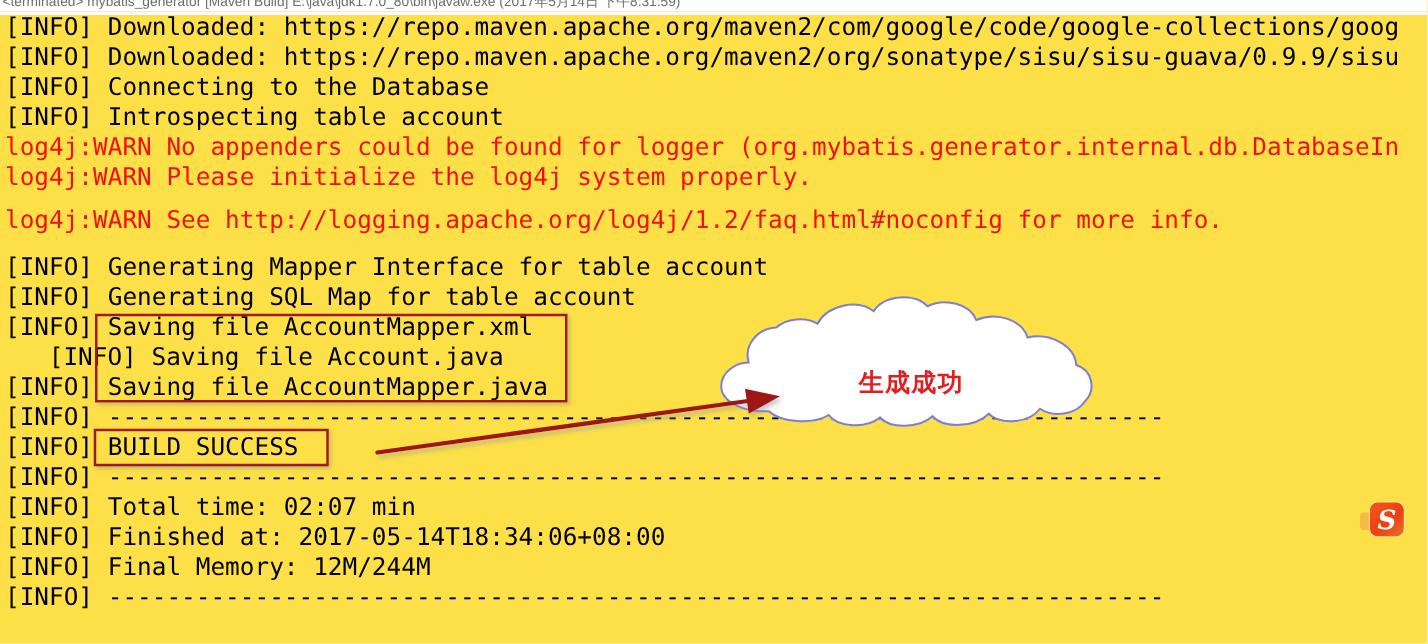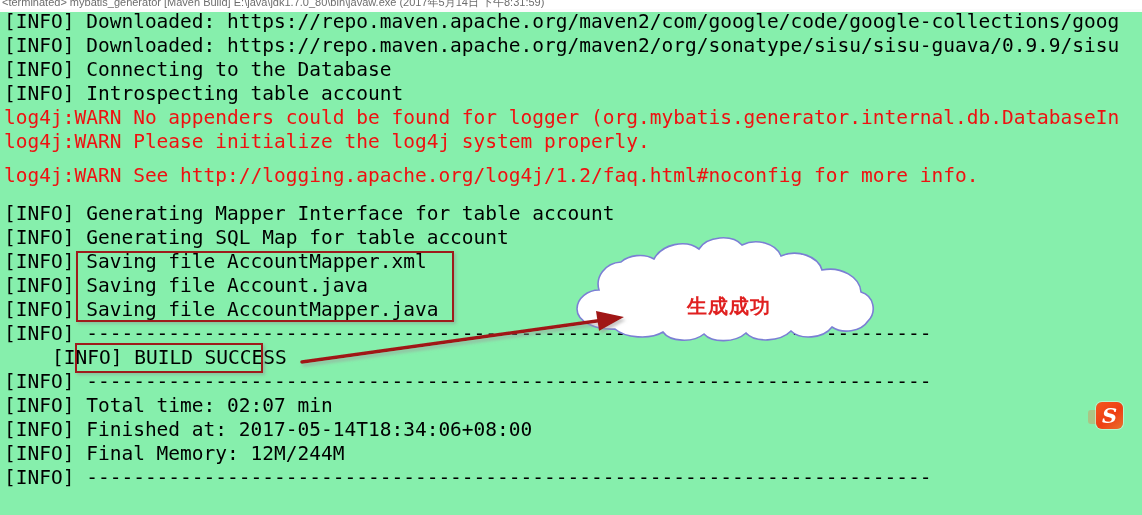--- a/index.html
+++ b/index.html
@@ -4,21 +4,21 @@
 <style>
   html, body {
     margin: 0;
     padding: 0;
     background: #ffffff;
   }
   #screen {
     position: relative;
     width: 1142px;
     height: 515px;
-    background: #86efac;
+    background: #fde047;
     overflow: hidden;
     font-family: "DejaVu Sans Mono", "Liberation Mono", monospace;
   }
 
   
   #titlebar {
     position: absolute;
     left: 0; top: -4px;
     width: 1142px;
     height: 13px;
@@ -140,24 +140,24 @@
       <div class="line" style="top: 0px;">[INFO] Downloaded: https://repo.maven.apache.org/maven2/com/google/code/google-collections/goog</div>
       <div class="line" style="top: 24px;">[INFO] Downloaded: https://repo.maven.apache.org/maven2/org/sonatype/sisu/sisu-guava/0.9.9/sisu</div>
       <div class="line" style="top: 48px; text-align: center;">[INFO] Connecting to the Database</div>
       <div class="line" style="top: 72px;">[INFO] Introspecting table account</div>
       <div class="line warn" style="top: 96px; text-align: right;">log4j:WARN No appenders could be found for logger (org.mybatis.generator.internal.db.DatabaseIn</div>
       <div class="line warn" style="top: 120px;">log4j:WARN Please initialize the log4j system properly.</div>
       <div class="line warn" style="top: 144px; margin-top: 10px;">log4j:WARN See http://logging.apache.org/log4j/1.2/faq.html#noconfig for more info.</div>
       <div class="line" style="top: 192px;">[INFO] Generating Mapper Interface for table account</div>
       <div class="line" style="top: 216px;">[INFO] Generating SQL Map for table account</div>
       <div class="line" style="top: 240px;">[INFO] Saving file AccountMapper.xml</div>
-      <div class="line" style="top: 264px;">[INFO] Saving file Account.java</div>
+      <div class="line" style="top: 264px; margin-left: 35px;">[INFO] Saving file Account.java</div>
       <div class="line" style="top: 288px;">[INFO] Saving file AccountMapper.java</div>
       <div class="line sep" style="top: 312px;">[INFO] ------------------------------------------------------------------------</div>
-      <div class="line" style="top: 336px; margin-left: 48px;">[INFO] BUILD SUCCESS</div>
+      <div class="line" style="top: 336px;">[INFO] BUILD SUCCESS</div>
       <div class="line sep" style="top: 360px;">[INFO] ------------------------------------------------------------------------</div>
       <div class="line" style="top: 384px;">[INFO] Total time: 02:07 min</div>
       <div class="line" style="top: 408px; text-align: right;">[INFO] Finished at: 2017-05-14T18:34:06+08:00</div>
       <div class="line" style="top: 432px;">[INFO] Final Memory: 12M/244M</div>
       <div class="line sep" style="top: 456px;">[INFO] ------------------------------------------------------------------------</div>
     </div>
 
   <div class="redbox" style="left:76px; top:251px; width:378px; height:71px;"></div>
   <div class="redbox" style="left:75px; top:343px; width:188px; height:30px;"></div>
 

